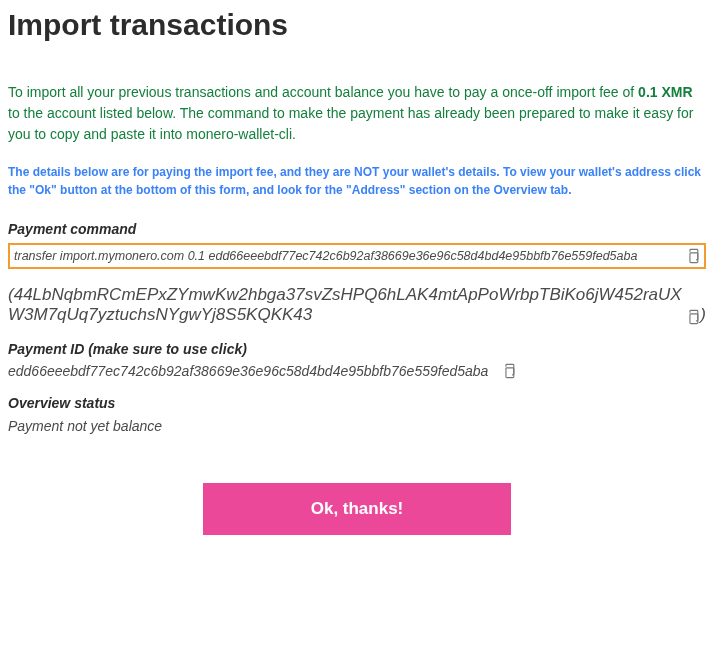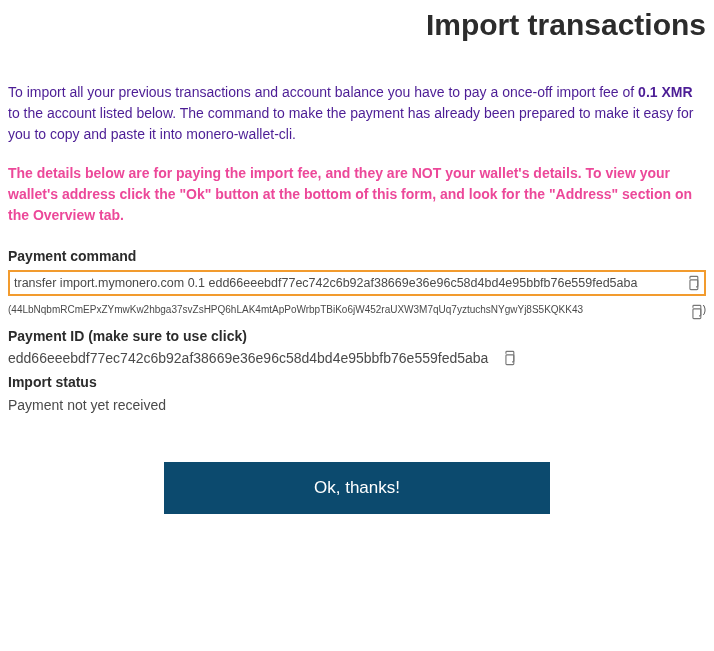--- a/index.html
+++ b/index.html
@@ -9,51 +9,52 @@
     }
     body {
       font-family: -apple-system, BlinkMacSystemFont, "Segoe UI", Helvetica, Arial, sans-serif;
       background: #fff;
       width: 714px;
       height: 651px;
       padding: 8px;
       color: #4a4a4a;
     }
     .header {
-      text-align: right;
+      text-align: left;
       margin-bottom: 40px;
     }
     .title {
       font-size: 30px;
       font-weight: 700;
       color: #2c2c2c;
       margin-bottom: 4px;
     }
     .subtitle {
       font-size: 14px;
       color: #8a8a8a;
     }
     .intro {
       font-size: 14px;
-      color: #4c1d95;
+      color: #15803d;
       line-height: 1.5;
       margin-bottom: 18px;
     }
     .intro strong {
       font-weight: 700;
     }
     .warning {
-      font-size: 14px;
+      font-size: 12px;
       font-weight: 700;
-      color: #ec4899;
+      color: #3b82f6;
       line-height: 1.5;
       margin-bottom: 22px;
     }
     .section {
-      margin-bottom: 8px;
+      margin-bottom: 16px;
+      font-style: italic;
     }
     .section-label {
       font-size: 14px;
       font-weight: 700;
       color: #2c2c2c;
       margin-bottom: 6px;
     }
     .section-value {
       font-size: 14px;
       color: #4a4a4a;
@@ -79,49 +80,49 @@
       height: 16px;
       vertical-align: middle;
       margin-left: 2px;
       flex-shrink: 0;
     }
     .copy-icon svg {
       width: 100%;
       height: 100%;
     }
     .addr-line {
-      font-size: 10px;
+      font-size: 17px;
       color: #4a4a4a;
       word-break: break-all;
       display: flex;
-      align-items: flex-start;
+      align-items: flex-end;
     }
     .addr-text {
       flex: 1;
     }
     .id-line {
       font-size: 14px;
       color: #4a4a4a;
       display: flex;
       align-items: center;
       gap: 12px;
     }
     .button-wrap {
       display: flex;
       justify-content: center;
       margin-top: 46px;
     }
     .ok-button {
-      background: #0c4a6e;
+      background: #ec4899;
       color: #fff;
       border: none;
       font-size: 17px;
-      font-weight: 400;
+      font-weight: 700;
       padding: 16px 0;
-      width: 386px;
+      width: 308px;
       cursor: pointer;
     }
   </style>
 </head>
 <body>
 
 <div class="header">
   <div class="title">Import transactions</div>
 </div>
 
@@ -166,19 +167,19 @@
     <span class="copy-icon">
       <svg viewBox="0 0 16 18" fill="none" stroke="#777" stroke-width="1.3">
         <rect x="4.5" y="5.5" width="9" height="11" rx="1"></rect>
         <path d="M4.5 4 V2.5 a1 1 0 0 1 1 -1 h7 a1 1 0 0 1 1 1 v10 a1 1 0 0 1 -1 1 h-1"></path>
       </svg>
     </span>
   </div>
 </div>
 
 <div class="section">
-  <div class="section-label">Import status</div>
-  <div class="section-value">Payment not yet received</div>
+  <div class="section-label">Overview status</div>
+  <div class="section-value">Payment not yet balance</div>
 </div>
 
 <div class="button-wrap">
   <button class="ok-button">Ok, thanks!</button>
 </div>
 
 </body></html>

